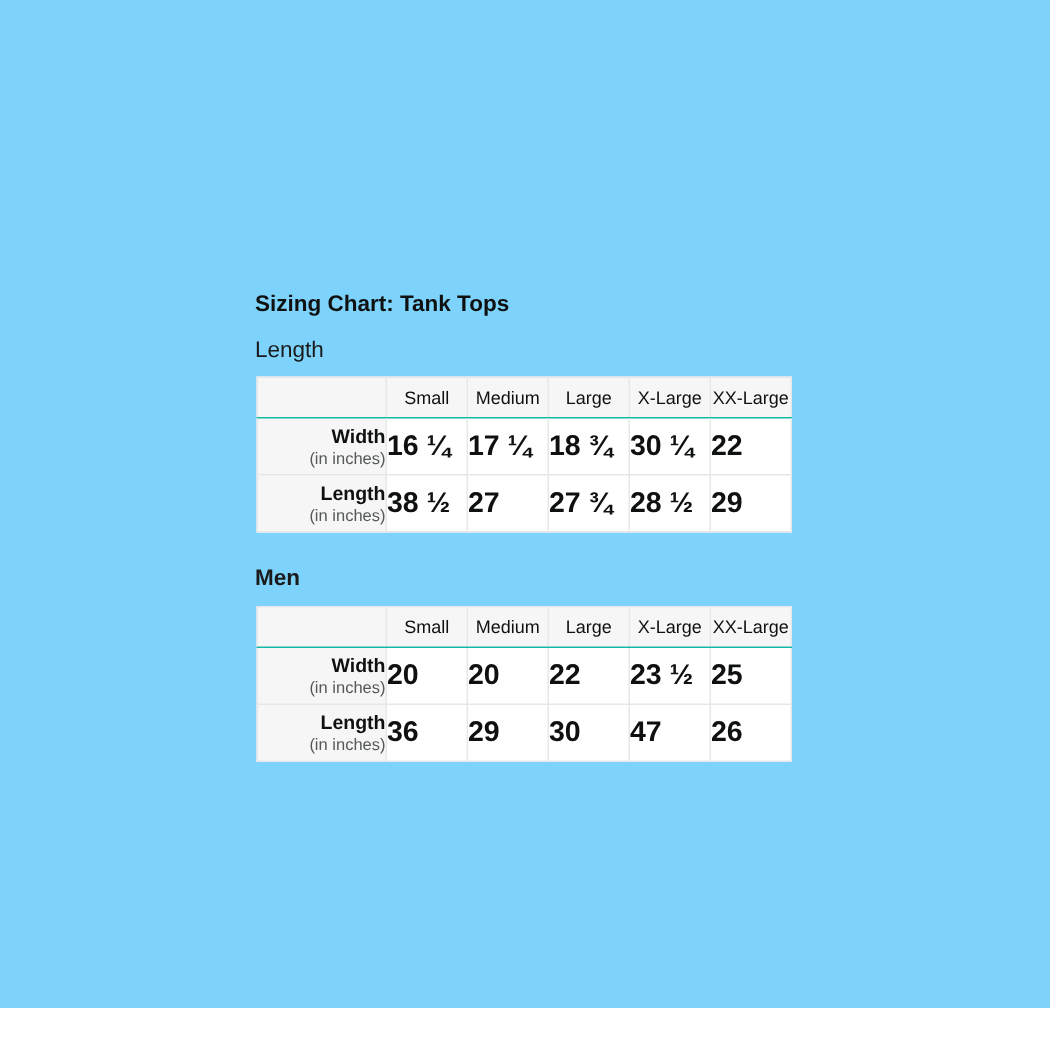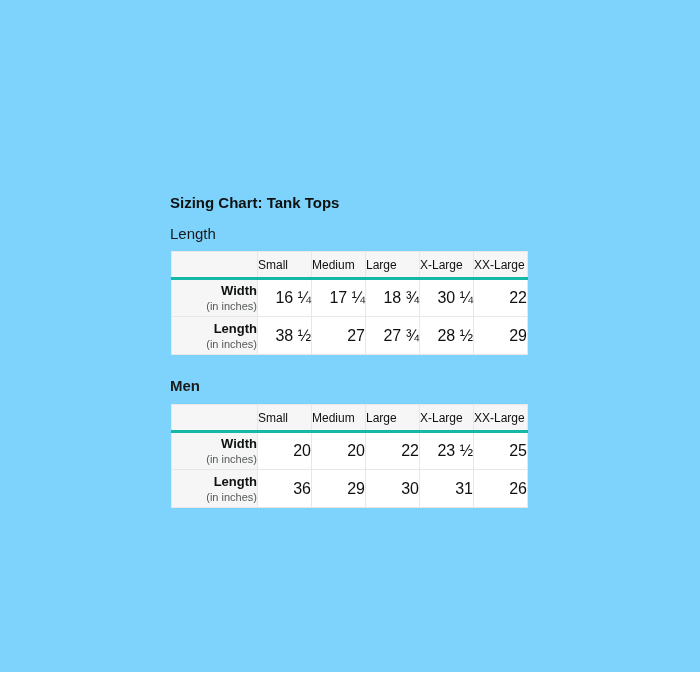--- a/index.html
+++ b/index.html
@@ -56,23 +56,23 @@
     font-weight: 400;
   }
   table.size-table col.label-col { width: 86px; }
   table.size-table col.size-col  { width: 54px; }
 
   table.size-table thead tr { height: 27px; }
   table.size-table thead th {
     background: #f6f6f6;
     font-size: 12px;
     color: #0f1111;
-    text-align: left;
+    text-align: center;
     vertical-align: middle;
-    border-bottom: 3px solid #14b8a6;
+    border-bottom: 1px solid #14b8a6;
   }
   table.size-table tbody tr { height: 38px; }
   table.size-table td.row-label {
     background: #f6f6f6;
     text-align: right;
     vertical-align: middle;
     padding-left: 9px;
   }
   table.size-table td.row-label .lbl {
     display: block;
@@ -81,24 +81,25 @@
     font-weight: 700;
     color: #0f1111;
   }
   table.size-table td.row-label .sub {
     display: block;
     font-size: 11px;
     line-height: 14px;
     color: #565959;
   }
   table.size-table td.value-cell {
-    font-size: 16px;
-    color: #0f1111;
-    text-align: right;
+    font-size: 19px;
+    color: #0f1111;
+    text-align: left;
     vertical-align: middle;
+    font-weight: bold;
   }
 </style>
 </head>
 <body>
 
 <div class="canvas">
 
   <h1 class="page-title">Sizing Chart: Tank Tops</h1>
 
   <h2 class="section-heading" id="women-heading">Length</h2>
@@ -182,19 +183,19 @@
         <td class="value-cell">25</td>
       </tr>
       <tr>
         <td class="row-label">
           <span class="lbl">Length</span>
           <span class="sub">(in inches)</span>
         </td>
         <td class="value-cell">36</td>
         <td class="value-cell">29</td>
         <td class="value-cell">30</td>
-        <td class="value-cell">31</td>
+        <td class="value-cell">47</td>
         <td class="value-cell">26</td>
       </tr>
     </tbody>
   </table>
 
 </div>
 
 </body></html>

